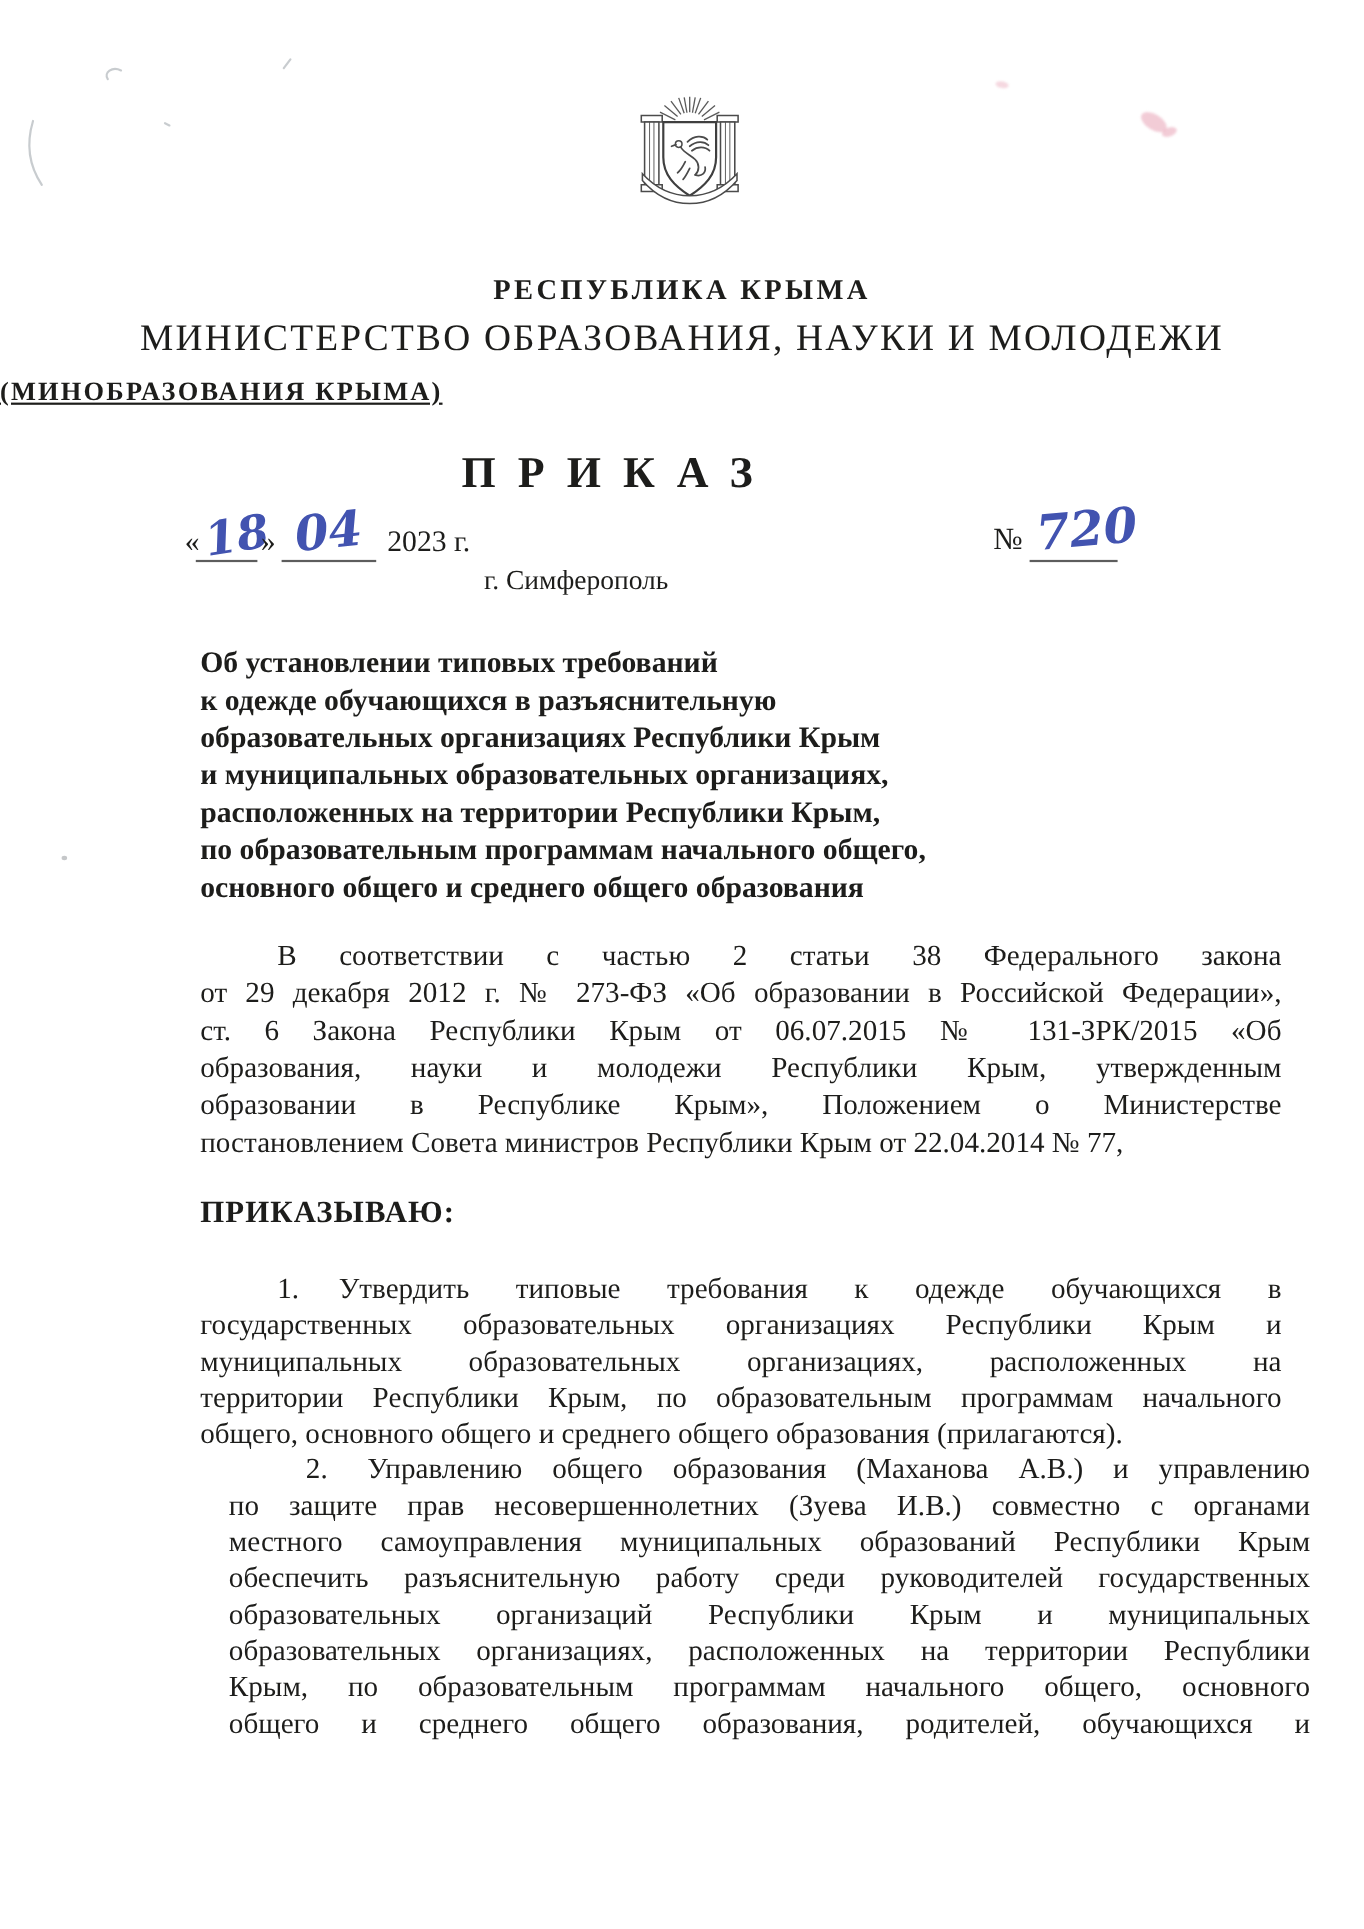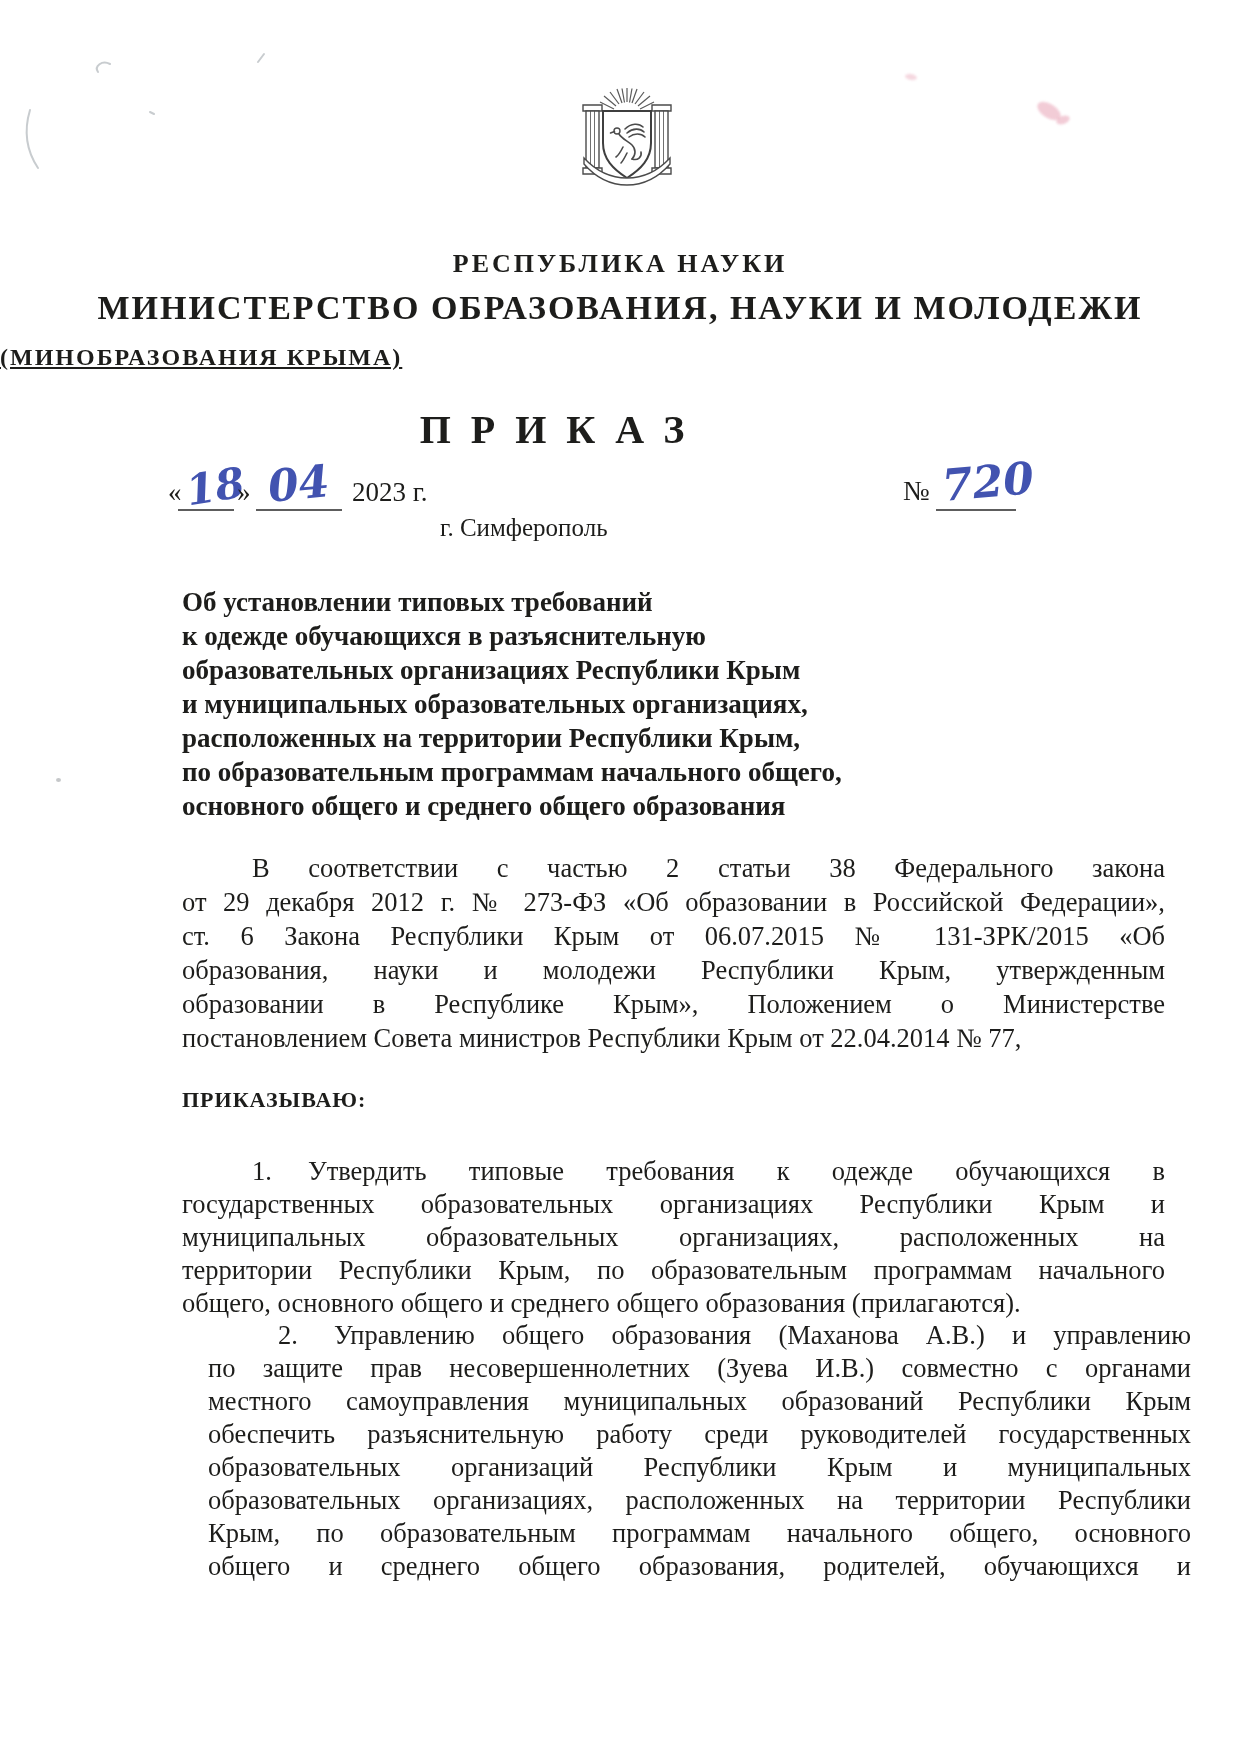--- a/index.html
+++ b/index.html
@@ -7,38 +7,38 @@
     position:relative; width:1240px; height:1754px; margin:0 auto;
     background:#ffffff; overflow:hidden;
     font-family:"Liberation Serif", serif; color:#1d1d1b;
   }
   .abs { position:absolute; }
 
   
   .region-line   { top:249px; left:0; width:1240px; text-align:center;
                    font-size:26px; font-weight:bold; letter-spacing:3px; }
   .ministry-line { top:289px; left:0; width:1240px; text-align:center;
-                   font-size:34px; font-weight:bold; letter-spacing:2px; }
+                   font-size:34px; font-weight:normal; letter-spacing:2px; }
   .ministry-short{ top:344px; left:0; width:1240px; text-align:left;
                    font-size:24px; font-weight:bold; letter-spacing:2px;text-decoration:underline; }
   .doc-type     { top:406px; left:0; width:1104px; text-align:center;
                    font-size:40px; font-weight:bold; letter-spacing:20px; text-indent:20px; }
 
   
   .typed  { font-size:27px; }
   .hand   { font-family:"DejaVu Serif", serif; font-style:italic; font-weight:bold;
             color:#4253b0; }
   .uline  { height:2px; background:#5d5d5d; }
 
   
   .city { top:514px; left:440px; font-size:25px; }
   .subject { top:585px; left:182px; width:760px;
              font-size:27px; font-weight:bold; line-height:34px; }
   .preamble { top:851px; left:182px; width:983px; font-size:26.5px; line-height:34px; }
-  .order-heading { top:1087px; left:182px; font-size:22px; font-weight:bold; letter-spacing:1px; }
+  .order-heading { top:1087px; left:182px; font-size:28px; font-weight:bold; letter-spacing:1px; }
   .item1 { top:1155px; left:182px; width:983px; font-size:26.5px; line-height:33px; }
   .item2 { top:1319px; left:182px; width:983px; font-size:26.5px; line-height:33px;margin-left:26px; }
 
   .line { text-align:justify; text-align-last:justify; }
   .line.left-last { text-align-last:left; }
   .line.first { padding-left:70px; }
   .tab { display:inline-block; width:36px; }
 
   
   .pencil { stroke:#9aa2a8; fill:none; stroke-width:2; opacity:.55; stroke-linecap:round; }
@@ -100,21 +100,21 @@
       <path d="M46,43 C52,37 60,37 64,41"></path>
       <path d="M48,47 C54,42 61,42 65,46"></path>
       <path d="M50,51 C55,47 62,47 66,51"></path>
       <path d="M53,73 C59,75 63,71 62,66"></path>
       <path d="M44,61 C42,65 40,69 37,71"></path>
       <path d="M48,67 C46,71 44,75 42,77"></path>
     </g>
     <path d="M5,78 C18,93 32,99 48,99 C64,99 78,93 91,78 L91,72 C78,86 64,92 48,92 C32,92 18,86 5,72 Z" fill="#ffffff" stroke="#4b4b4b" stroke-width="1.4"></path>
   </svg>
 
-  <div class="abs region-line">РЕСПУБЛИКА НАУКИ</div>
+  <div class="abs region-line">РЕСПУБЛИКА КРЫМА</div>
   <div class="abs ministry-line">МИНИСТЕРСТВО ОБРАЗОВАНИЯ, НАУКИ И МОЛОДЕЖИ</div>
   <div class="abs ministry-short">(МИНОБРАЗОВАНИЯ КРЫМА)</div>
   <div class="abs doc-type">ПРИКАЗ</div>
 
   <span class="abs typed" style="top:477px;left:168px">«</span>
   <span class="abs hand" style="top:462px;left:186px;font-size:42px;transform:rotate(-9deg)">18</span>
   <div class="abs uline" style="top:509px;left:178px;width:56px"></div>
   <span class="abs typed" style="top:477px;left:237px">»</span>
   <span class="abs hand" style="top:458px;left:268px;font-size:44px;transform:rotate(-6deg)">04</span>
   <div class="abs uline" style="top:509px;left:256px;width:86px"></div>

